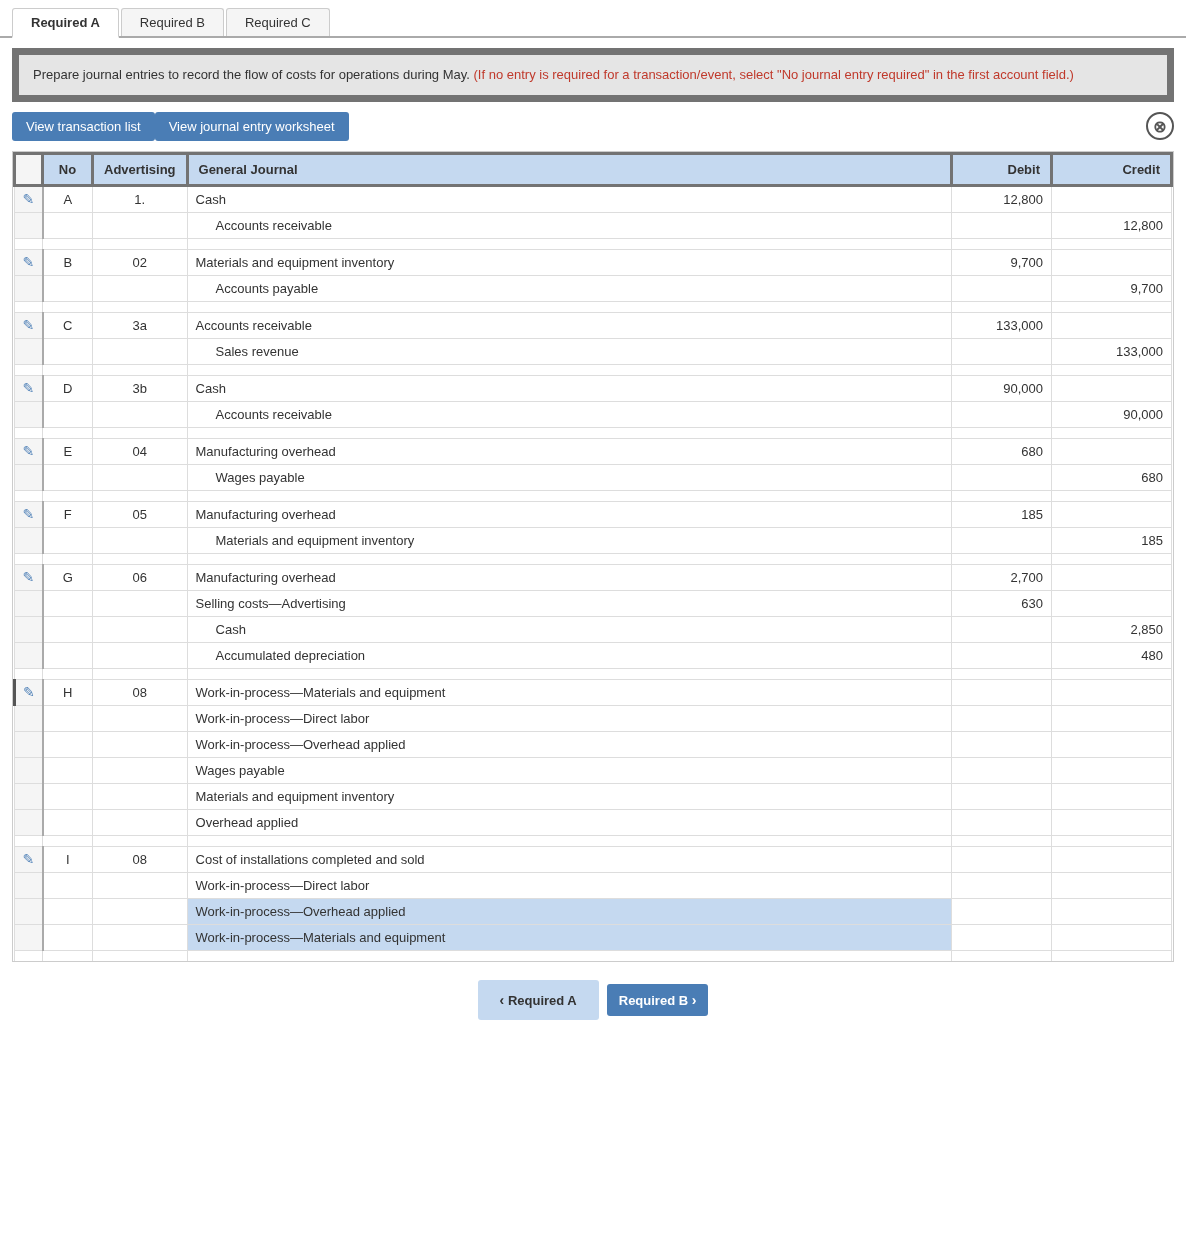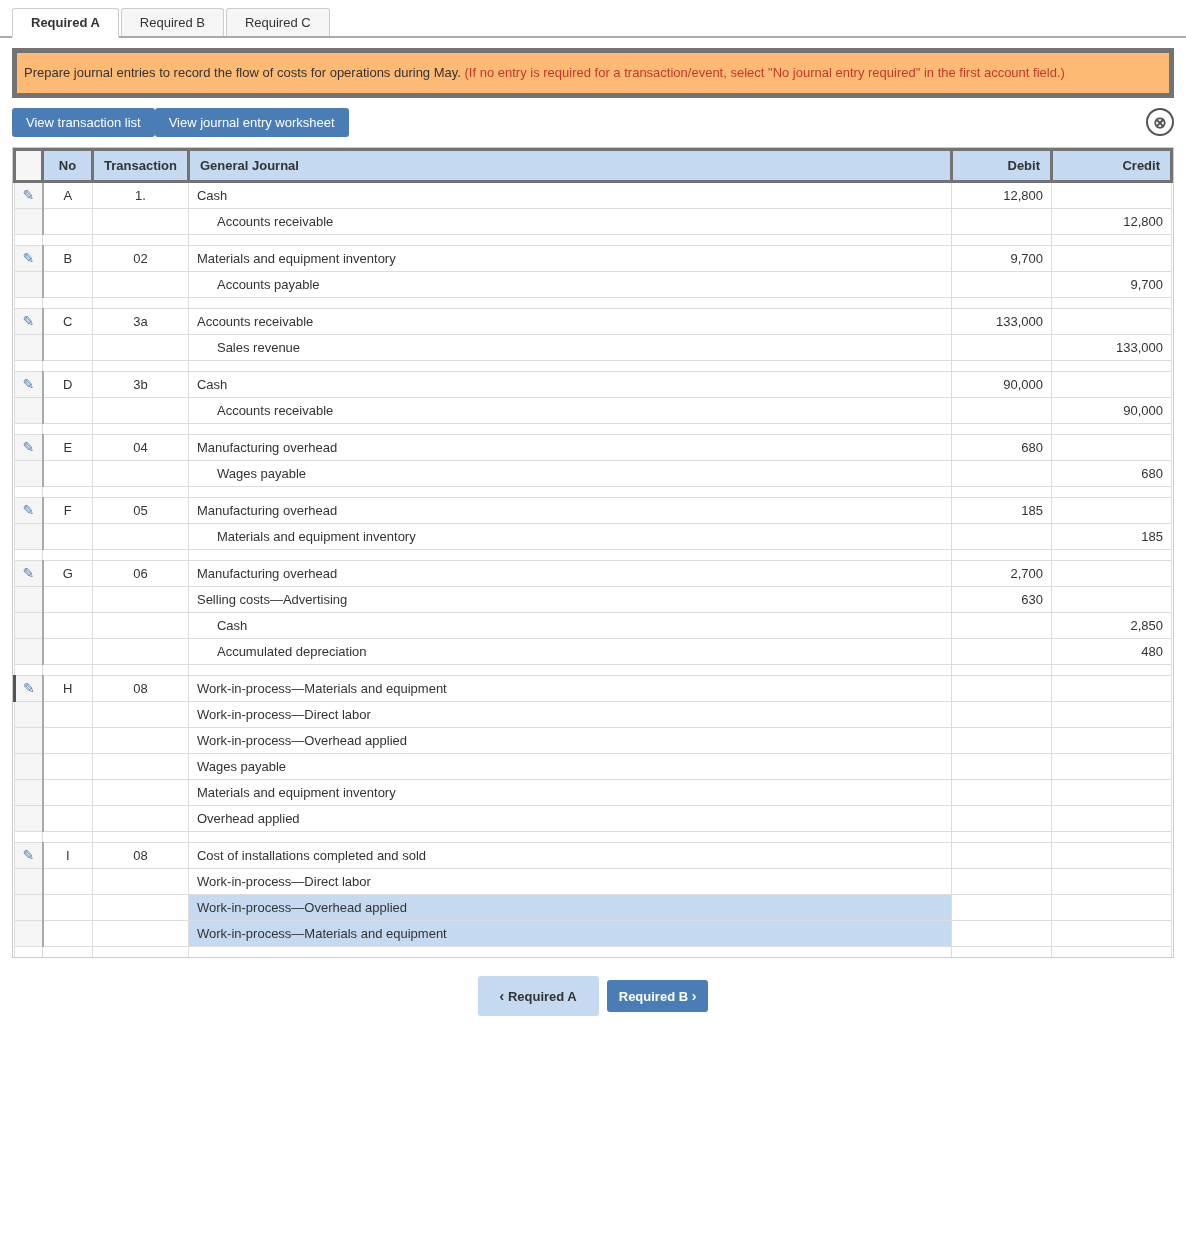--- a/index.html
+++ b/index.html
@@ -27,24 +27,24 @@
       border-radius: 3px 3px 0 0;
     }
     .tab.active {
       background: #fff;
       border-bottom: 2px solid #fff;
       margin-bottom: -2px;
       font-weight: 600;
     }
 
     .instruction-box {
-      background: #fdba74;
-      border: 5px solid #737373;
+      background: #e5e5e5;
+      border: 7px solid #737373;
       margin: 10px 12px;
-      padding: 10px 7px;
+      padding: 10px 14px;
       font-size: 13px;
       line-height: 1.5;
     }
     .instruction-box .red-text {
       color: #c0392b;
     }
 
     .toolbar {
       display: flex;
       align-items: center;
@@ -186,21 +186,21 @@
   <button class="btn-blue">View journal entry worksheet</button>
   <div class="circle-x">⊗</div>
 </div>
 
 <div class="table-wrapper">
   <table>
     <thead>
       <tr>
         <th style="width:28px; background:#f5f5f5; border-right:2px solid #aaa;"></th>
         <th class="no-col">No</th>
-        <th class="trans-col">Transaction</th>
+        <th class="trans-col">Advertising</th>
         <th class="gj-col left">General Journal</th>
         <th class="debit-col">Debit</th>
         <th class="credit-col">Credit</th>
       </tr>
     </thead>
     <tbody id="table-body">
     <tr>
           <td class="edit-col"><span class="pencil-icon">✎</span></td>
           <td class="no-col center">A</td>
           <td class="trans-col center">1.</td>

